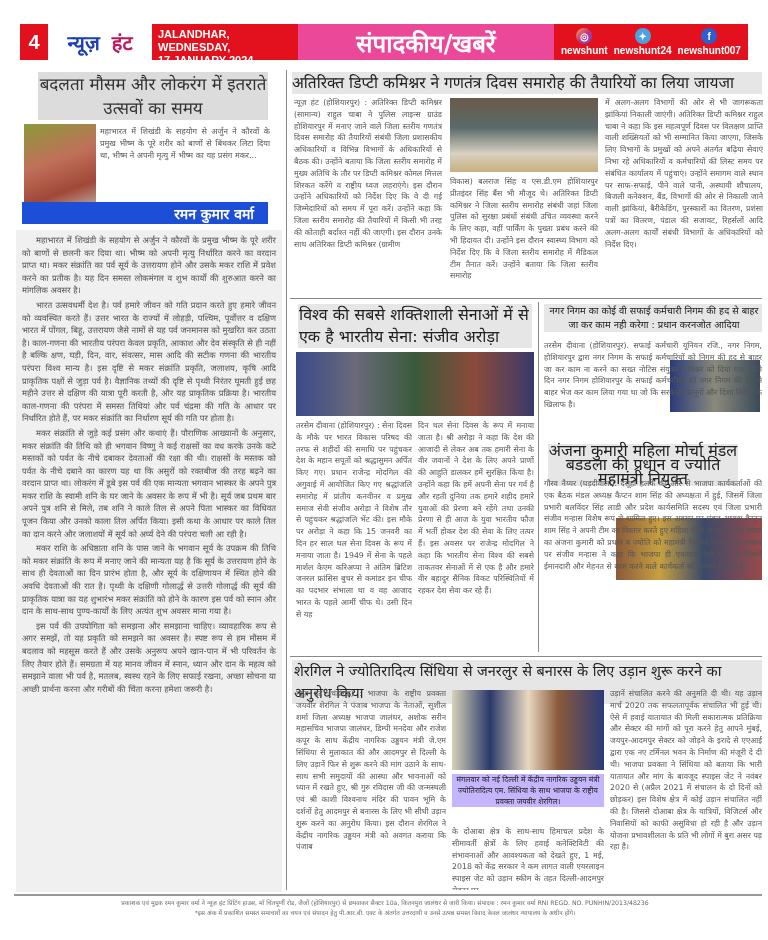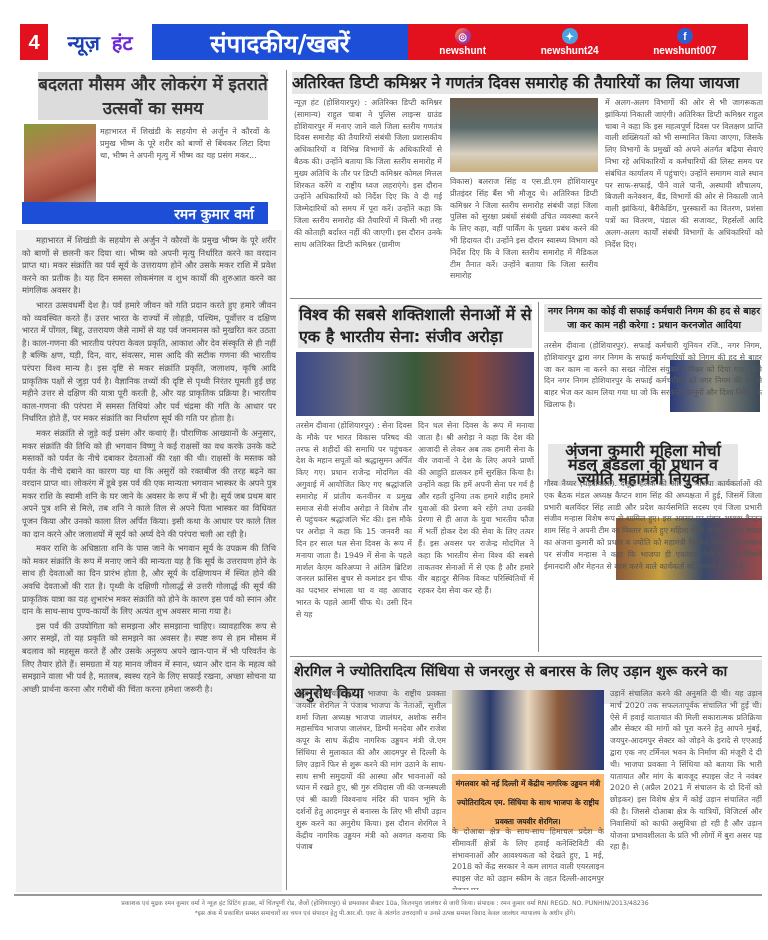--- a/index.html
+++ b/index.html
@@ -1,40 +1,44 @@
 <!DOCTYPE html>
 <html><head>
 <meta charset="utf-8">
 <style>
 *{box-sizing:border-box;margin:0;padding:0}
 body{width:768px;height:940px;background:#fff;font-family:"DejaVu Sans",sans-serif;color:#333;overflow:hidden;position:relative}
 .mast{position:absolute;top:24px;left:20px;width:728px;height:36px;display:flex}
 .pg{width:28px;background:#e3101d;color:#fff;font:bold 20px "Liberation Sans",sans-serif;display:flex;align-items:center;justify-content:center}
 .logo{width:104px;color:#1a3fb5;font:bold 20px "DejaVu Sans",sans-serif;display:flex;align-items:center;justify-content:center;gap:12px}
-.logo .r{color:#6d28d9}
+.logo .r{color:#be185d}
 .date{width:146px;background:#e3101d;color:#fff;font:bold 11px "Liberation Sans",sans-serif;padding:4px 6px;line-height:13px}
-.sec{width:256px;background:#1d4ed8;color:#fff;font:bold 24px "DejaVu Sans",sans-serif;display:flex;align-items:center;justify-content:center}
+.sec{width:256px;background:#ec4899;color:#fff;font:bold 24px "DejaVu Sans",sans-serif;display:flex;align-items:center;justify-content:center}
 .soc{flex:1;background:#e3101d;display:flex;justify-content:space-around;align-items:center;padding:0 4px}
 .si{display:flex;flex-direction:column;align-items:center;color:#fff;font:bold 10px "Liberation Sans",sans-serif}
 .ic{width:16px;height:16px;border-radius:50%;display:flex;align-items:center;justify-content:center;font-size:10px;color:#fff;font-weight:bold;margin-bottom:1px}
 .col{position:absolute;font-size:8.5px;line-height:13.3px;color:#555;text-align:justify}
 .col p{margin-bottom:2px;text-indent:14px}
-.h{font-weight:bold;color:#222;text-align:center;background:#e6e6e6}
+.h{font-weight:normal;color:#222;text-align:center;background:#e6e6e6}
 .photo{background:linear-gradient(135deg,#7a8a6a,#3d4a5e 50%,#8a6e5a);position:absolute}
 .vr{position:absolute;width:1px;background:#888}
 .hr{position:absolute;height:1px;background:#888}
 </style>
 </head>
 <body>
 
 <div class="mast">
   <div class="pg">4</div>
   <div class="logo">
       <span>न्यूज़</span>
       <span class="r">हंट</span>
+    </div>
+  <div class="date">
+      <div>JALANDHAR, WEDNESDAY,</div>
+      <div>17 JANUARY 2024</div>
     </div>
   <div class="sec">संपादकीय/खबरें</div>
   <div class="soc">
     <div class="si">
         <span class="ic" style="background:linear-gradient(135deg,#f9a33b,#c13584,#5b51d8)">◎</span>
         <span>newshunt</span>
       </div>
     <div class="si">
         <span class="ic" style="background:#4aa3df">✦</span>
         <span>newshunt24</span>
@@ -77,19 +81,19 @@
 <div class="col" style="left:544px;top:340px;width:218px;height:100px;overflow:hidden;font-size:7.8px;line-height:11.8px">तरसेम दीवाना (होशियारपुर). सफाई कर्मचारी यूनियन रजि., नगर निगम, होशियारपुर द्वारा नगर निगम के सफाई कर्मचारियों को निगम की हद से बाहर जा कर काम ना करने का सख्त नोटिस संयुक्त कमिश्नर को दिया गया। बीते दिन नगर निगम होशियारपुर के सफाई कर्मचारियों को नगर निगम की हद से बाहर भेज कर काम लिया गया था जो कि सरकारी कानूनों और दिशा निर्देशों के खिलाफ है।</div>
 
 <div class="h" style="position:absolute;left:548px;top:444px;width:190px;font-size:16px;line-height:14px">अंजना कुमारी महिला मोर्चा मंडल बडडला की प्रधान व ज्योति महामंत्री नियुक्त</div>
 <div class="photo" style="left:616px;top:518px;width:146px;height:62px;background:linear-gradient(90deg,#8a5a3a,#c8a040 30%,#3a4a6a 60%,#9a4a4a)"></div>
 <div class="col" style="left:544px;top:478px;width:218px;height:172px;overflow:hidden;font-size:7.8px;line-height:11.8px">गौरव नैय्यर (घड़दीवाला). दसूहा हलके की ओर से भाजपा कार्यकर्ताओं की एक बैठक मंडल अध्यक्ष कैप्टन शाम सिंह की अध्यक्षता में हुई, जिसमें जिला प्रभारी बलविंदर सिंह लाडी और प्रदेश कार्यसमिति सदस्य एवं जिला प्रभारी संजीव मन्हास विशेष रूप से शामिल हुए। इस अवसर पर मंडल अध्यक्ष कैप्टन शाम सिंह ने अपनी टीम का विस्तार करते हुए महिला मोर्चा भाजपा मंडल बडला का अंजना कुमारी को प्रधान व ज्योति को महामंत्री नियुक्त किया। इस अवसर पर संजीव मन्हास ने कहा कि भाजपा ही एकमात्र ऐसी पार्टी है जिसमें ईमानदारी और मेहनत से काम करने वाले कार्यकर्ता को सम्मान मिलता है।</div>
 <div class="hr" style="left:290px;top:656px;width:472px"></div>
 
 <div class="h" style="position:absolute;left:292px;top:660px;width:470px;font-size:14.5px;line-height:22px;text-align:left;padding-left:2px">शेरगिल ने ज्योतिरादित्य सिंधिया से जनरलुर से बनारस के लिए उड़ान शुरू करने का अनुरोध किया</div>
 <div class="col" style="left:296px;top:688px;width:150px;height:202px;overflow:hidden;font-size:7.8px;line-height:11.8px">न्यूज़ हंट (चंडीगढ़) : भाजपा के राष्ट्रीय प्रवक्ता जयवीर शेरगिल ने पंजाब भाजपा के नेताओं, सुशील शर्मा जिला अध्यक्ष भाजपा जालंधर, अशोक सरीन महासचिव भाजपा जालंधर, डिम्पी मनदेवा और राजेश कपूर के साथ केंद्रीय नागरिक उड्डयन मंत्री जे.एम सिंधिया से मुलाकात की और आदमपुर से दिल्ली के लिए उड़ानें फिर से शुरू करने की मांग उठाने के साथ-साथ सभी समुदायों की आस्था और भावनाओं को ध्यान में रखते हुए, श्री गुरु रविदास जी की जन्मस्थली एवं श्री काशी विश्वनाथ मंदिर की पावन भूमि के दर्शनों हेतु आदमपुर से बनारस के लिए भी सीधी उड़ान शुरू करने का अनुरोध किया। इस दौरान शेरगिल ने केंद्रीय नागरिक उड्डयन मंत्री को अवगत कराया कि पंजाब</div>
 <div class="photo" style="left:452px;top:690px;width:152px;height:80px;background:linear-gradient(90deg,#d8d0b8,#2a3a6a 25%,#e8d8c0 50%,#8a5a3a 70%,#2a3a7a)"></div>
-<div class="h" style="position:absolute;left:452px;top:774px;width:152px;font-size:7.5px;line-height:19px;background:#fdba74">मंगलवार को नई दिल्ली में केंद्रीय नागरिक उड्डयन मंत्री ज्योतिरादित्य एम. सिंधिया के साथ भाजपा के राष्ट्रीय प्रवक्ता जयवीर शेरगिल।</div>
+<div class="h" style="position:absolute;left:452px;top:774px;width:152px;font-size:7.5px;line-height:11px;background:#c4b5fd">मंगलवार को नई दिल्ली में केंद्रीय नागरिक उड्डयन मंत्री ज्योतिरादित्य एम. सिंधिया के साथ भाजपा के राष्ट्रीय प्रवक्ता जयवीर शेरगिल।</div>
 <div class="col" style="left:452px;top:826px;width:152px;height:64px;overflow:hidden;font-size:7.8px;line-height:11.8px">के दोआबा क्षेत्र के साथ-साथ हिमाचल प्रदेश के सीमावर्ती क्षेत्रों के लिए हवाई कनेक्टिविटी की संभावनाओं और आवश्यकता को देखते हुए, 1 मई, 2018 को केंद्र सरकार ने कम लागत वाली एयरलाइन स्पाइस जेट को उड़ान स्कीम के तहत दिल्ली-आदमपुर सेक्टर पर</div>
 <div class="col" style="left:610px;top:688px;width:152px;height:202px;overflow:hidden;font-size:7.8px;line-height:11.8px">उड़ानें संचालित करने की अनुमति दी थी। यह उड़ान मार्च 2020 तक सफलतापूर्वक संचालित भी हुई थी। ऐसे में हवाई यातायात की मिली सकारात्मक प्रतिक्रिया और सेक्टर की मांगों को पूरा करने हेतु आपने मुंबई, जयपुर-आदमपुर सेक्टर को जोड़ने के इरादे से एएआई द्वारा एक नए टर्मिनल भवन के निर्माण की मंजूरी दे दी थी। भाजपा प्रवक्ता ने सिंधिया को बताया कि भारी यातायात और मांग के बावजूद स्पाइस जेट ने नवंबर 2020 से (अप्रैल 2021 में संचालन के दो दिनों को छोड़कर) इस विशेष क्षेत्र में कोई उड़ान संचालित नहीं की है। जिससे दोआबा क्षेत्र के यात्रियों, विजिटर्स और निवासियों को काफी असुविधा हो रही है और उड़ान योजना प्रभावशीलता के प्रति भी लोगों में बुरा असर पड़ रहा है।</div>
 
 <div class="hr" style="left:14px;top:894px;width:748px;height:2px;background:#999"></div>
 <div style="position:absolute;left:30px;top:898px;width:710px;font-size:6.2px;line-height:9px;color:#666;text-align:center;white-space:nowrap;overflow:hidden">प्रकाशक एवं मुद्रक रमन कुमार वर्मा ने न्यूज़ हंट प्रिंटिंग हाउस, माँ चिंतपूर्णी रोड, जैजों (होशियारपुर) से छपवाकर सैक्टर 10a, कितनपुरा जालंधर से जारी किया। संपादक : रमन कुमार वर्मा RNI REGD. NO. PUNHIN/2013/48236</div>
 <div style="position:absolute;left:80px;top:908px;width:610px;font-size:6.2px;line-height:9px;color:#666;text-align:center;white-space:nowrap;overflow:hidden">*इस अंक में प्रकाशित समस्त समाचारों का चयन एवं संपादन हेतु पी.आर.बी. एक्ट के अंतर्गत उत्तरदायी व उनसे उत्पन्न समस्त विवाद केवल जालंधर न्यायालय के अधीन होंगे।</div>
 
 </body></html>

